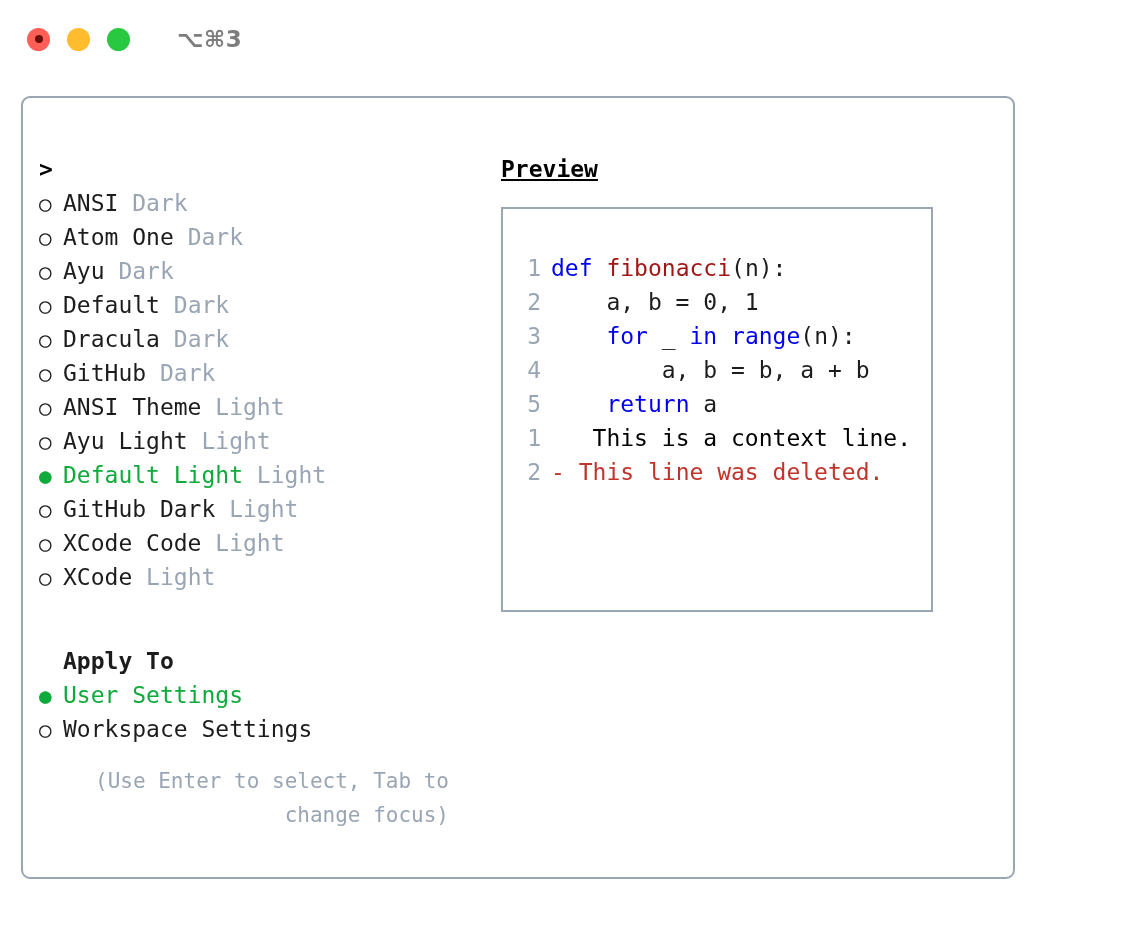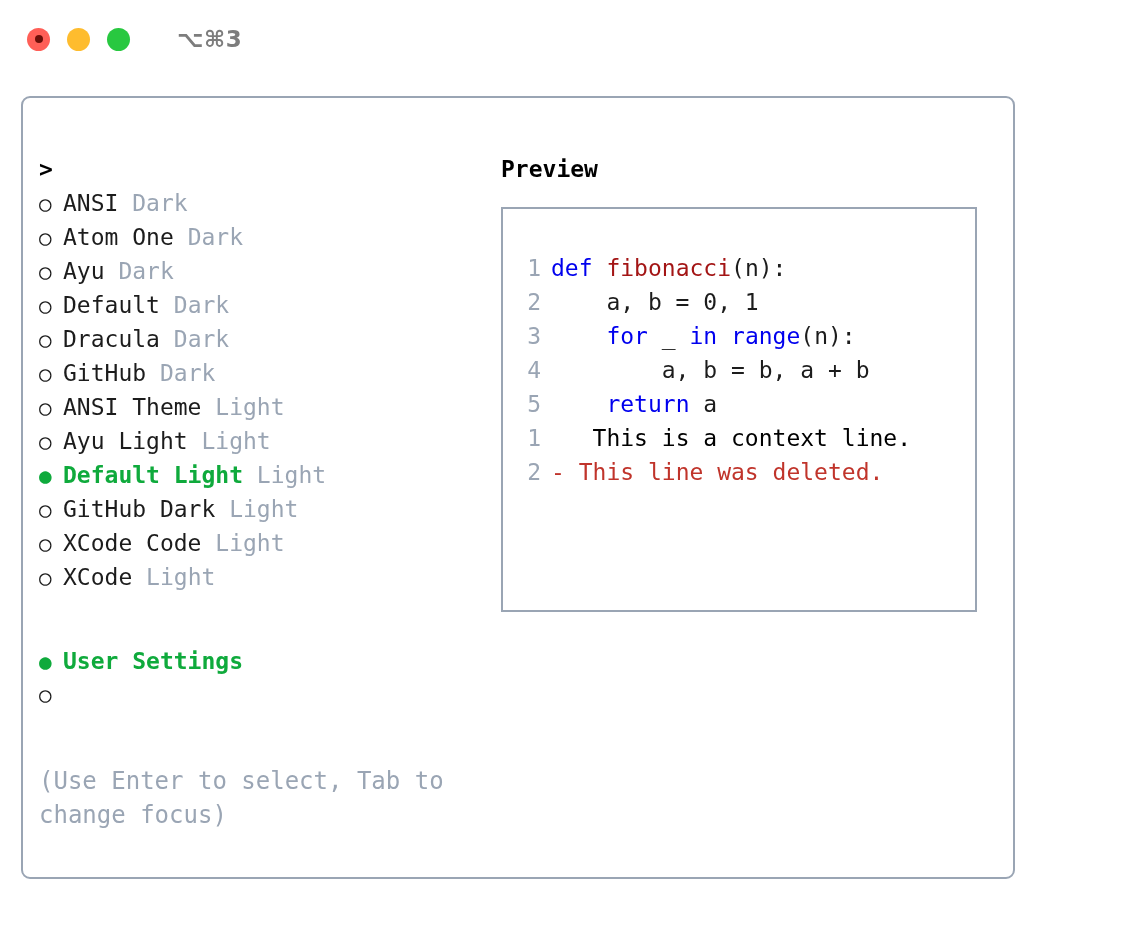--- a/index.html
+++ b/index.html
@@ -110,21 +110,21 @@
     flex: 0 0 24px;
     text-align: left;
     font-size: 21px;
   }
   .bullet.hollow { color: #1c1c1c; }
   .bullet.filled { color: #0faa3c; }
   .bullet.none   { color: transparent; }
 
   .row .name { color: #1c1c1c; }
   .row .tag  { color: #9aa5b4; }
-  .row.selected .name { color: #0faa3c; font-weight: bold; }
+  .row.selected .name { color: #0faa3c; }
   .row.selected .tag  { color: #9aa5b4; }
 
   .row.header {
     font-weight: bold;
     color: #000000;
   }
   .row.header .caret {
     display: inline-block;
     width: 24px;
     flex: 0 0 24px;
@@ -134,41 +134,43 @@
 
   .section-gap { height: 50px; }
 
   .row.subheader .name { color: #1c1c1c; font-weight: bold; }
 
   .hint {
     position: absolute;
     left: 16px;
     top: 666px;
     width: 410px;
-    font-size: 24px;
+    font-size: 21px;
     line-height: 34px;
     color: #9aa5b4;
+    text-align: right;
   }
 
   
   .right-col {
     position: absolute;
     left: 478px;
     top: 54px;
     width: 490px;
+    text-decoration: underline;
   }
   .preview-title {
     font-size: 23px;
     font-weight: bold;
     color: #000000;
     line-height: 34px;
     margin-bottom: 21px;
   }
   .preview-box {
-    width: 476px;
+    width: 432px;
     height: 405px;
     border: 2px solid #9aa5b4;
     box-sizing: border-box;
     background: #ffffff;
     position: relative;
   }
   .code {
     position: absolute;
     left: 16px;
     top: 42px;
@@ -239,24 +241,28 @@
             <div class="row"><span class="bullet hollow">○</span><span class="name">ANSI Theme</span><span class="tag"> Light</span></div>
             <div class="row"><span class="bullet hollow">○</span><span class="name">Ayu Light</span><span class="tag"> Light</span></div>
             <div class="row selected"><span class="bullet filled">●</span><span class="name">Default Light</span><span class="tag"> Light</span></div>
             <div class="row"><span class="bullet hollow">○</span><span class="name">GitHub Dark</span><span class="tag"> Light</span></div>
             <div class="row"><span class="bullet hollow">○</span><span class="name">XCode Code</span><span class="tag"> Light</span></div>
             <div class="row"><span class="bullet hollow">○</span><span class="name">XCode</span><span class="tag"> Light</span></div>
           </div>
 
         <div class="section-gap"></div>
 
+        <div class="row subheader">
+          <span class="bullet none">○</span>
+          <span class="name">Apply To</span>
+        </div>
 
         <div id="apply-list">
             <div class="row selected"><span class="bullet filled">●</span><span class="name">User Settings</span></div>
-            <div class="row"><span class="bullet hollow">○</span></div>
+            <div class="row"><span class="bullet hollow">○</span><span class="name">Workspace Settings</span></div>
           </div>
       </div>
 
       <div class="hint">(Use Enter to select, Tab to change focus)</div>
 
       <div class="right-col">
         <div class="preview-title">Preview</div>
 
         <div class="preview-box">
           <div class="code" id="code-block"><div><span class="ln">1</span><span class="kw">def</span><span class="plain"> </span><span class="fn">fibonacci</span><span class="plain">(n):</span></div><div><span class="ln">2</span><span class="plain">    a, b = 0, 1</span></div><div><span class="ln">3</span><span class="plain">    </span><span class="kw">for</span><span class="plain"> _ </span><span class="kw">in</span><span class="plain"> </span><span class="kw">range</span><span class="plain">(n):</span></div><div><span class="ln">4</span><span class="plain">        a, b = b, a + b</span></div><div><span class="ln">5</span><span class="plain">    </span><span class="kw">return</span><span class="plain"> a</span></div></div>

